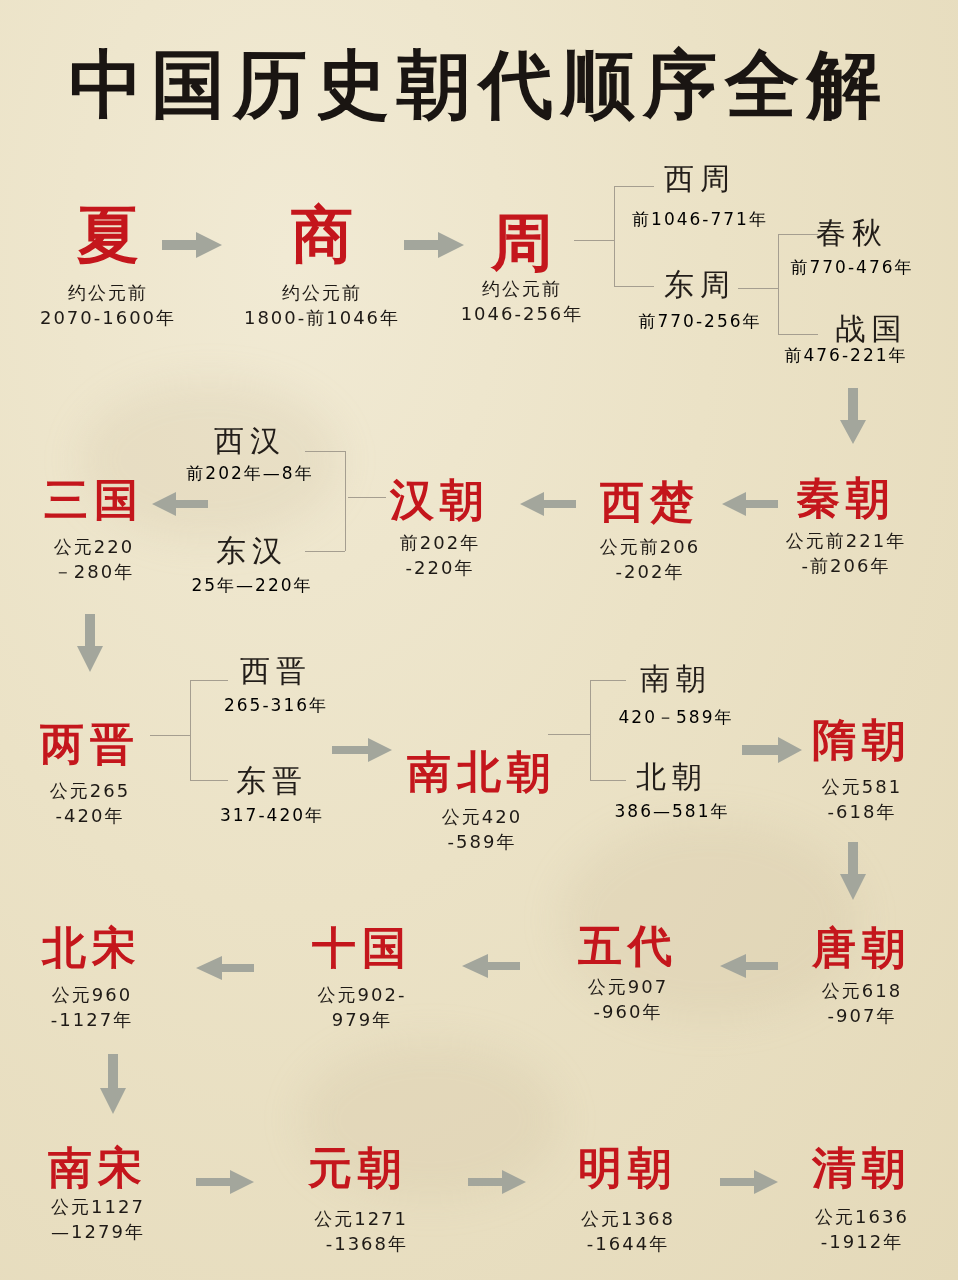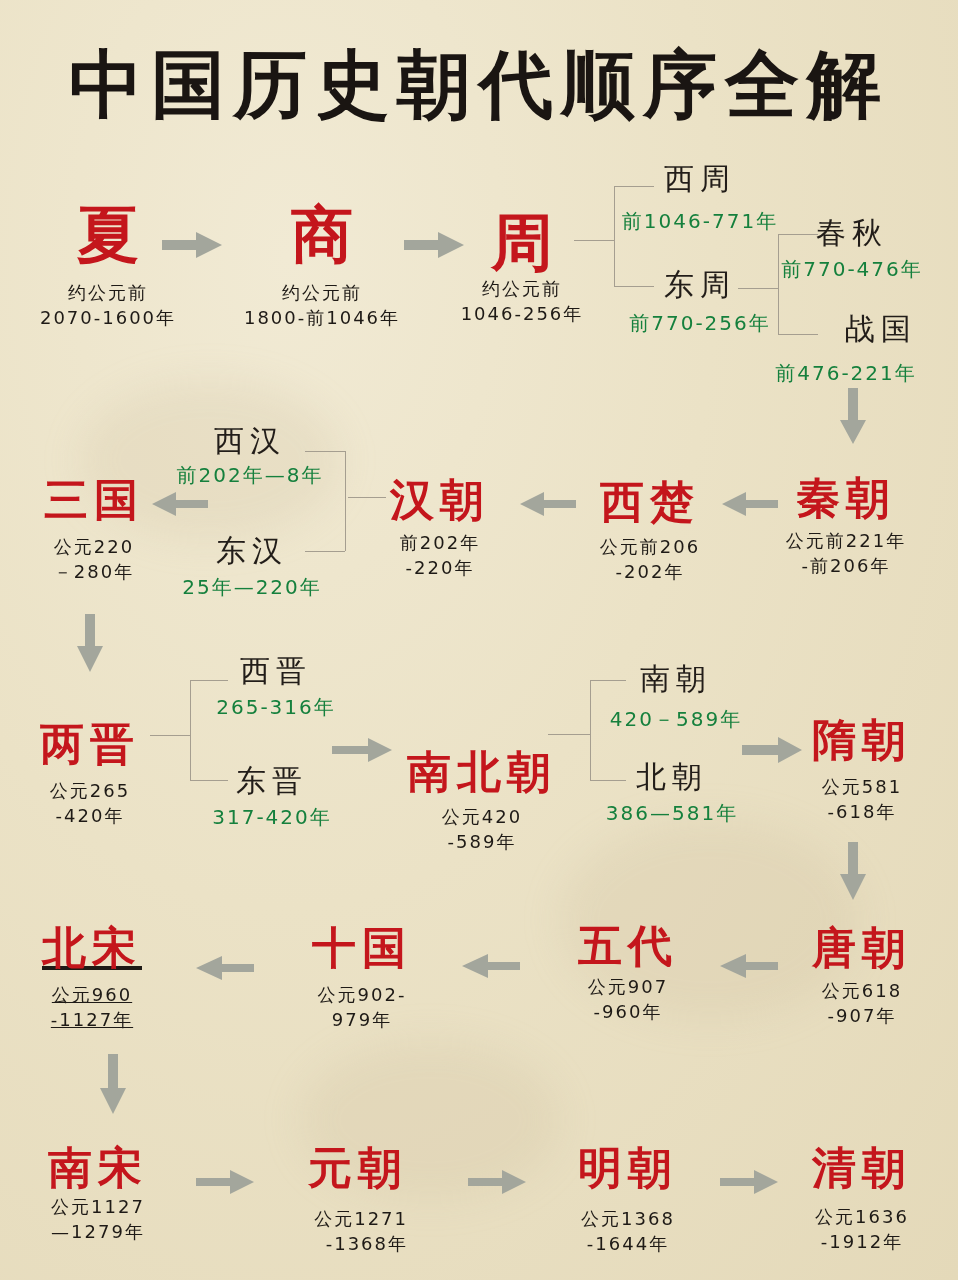--- a/index.html
+++ b/index.html
@@ -17,21 +17,21 @@
   }
   .dyn { position:absolute; text-align:center; transform:translateX(-50%); white-space:nowrap; }
   .dyn .name {
     font-family:"DejaVu Serif", serif; font-weight:bold; color:#c4161c;
     font-size:44px; letter-spacing:6px; line-height:1;
   }
   .dyn .name.big { font-size:62px; letter-spacing:0; }
   .dyn .dates { font-size:18px; letter-spacing:2px; line-height:25px; margin-top:8px; color:#1e1a16; }
   .sub { position:absolute; text-align:center; transform:translateX(-50%); white-space:nowrap; }
   .sub .name { font-family:"DejaVu Serif", serif; font-size:30px; letter-spacing:6px; color:#221d19; line-height:1; }
-  .sub .dates { font-size:20px; letter-spacing:2px; margin-top:8px; color:#15803d; }
+  .sub .dates { font-size:17px; letter-spacing:2px; margin-top:8px; color:#000000; }
   .arrow { position:absolute; }
   .line { position:absolute; background:#a59e90; }
 </style>
 </head>
 <body>
 
 <div class="stain" style="left:80px;top:380px;width:260px;height:160px;"></div>
 <div class="stain" style="left:560px;top:820px;width:300px;height:200px;"></div>
 <div class="stain" style="left:300px;top:1040px;width:260px;height:160px;"></div>
 
@@ -84,21 +84,21 @@
 <div class="line" style="left:778px;top:234px;width:1px;height:100px;"></div>
 <div class="line" style="left:778px;top:234px;width:40px;height:1px;"></div>
 <div class="line" style="left:778px;top:334px;width:40px;height:1px;"></div>
 
 <div class="sub" style="left:852px;top:218px;">
   <div class="name">春秋</div>
   <div class="dates" style="margin-top:8px">前770-476年</div>
 </div>
 <div class="sub" style="left:846px;top:314px;text-align:right;">
   <div class="name">战国</div>
-  <div class="dates" style="margin-top:16px">前476-221年</div>
+  <div class="dates" style="margin-top:0">前476-221年</div>
 </div>
 
 <svg class="arrow" style="left:840px;top:388px;" width="26" height="58">
     <path d="M8 0 H18 V32 H26 L13 56 L0 32 H8 Z" fill="#a3a69c"></path>
   </svg>
 
 <div class="dyn" style="left:846px;top:476px;">
   <div class="name">秦朝</div>
   <div class="dates">
     <div>公元前221年</div>
@@ -242,21 +242,21 @@
 <div class="dyn" style="left:362px;top:926px;">
   <div class="name">十国</div>
   <div class="dates" style="margin-top:12px">
     <div>公元902-</div>
     <div>979年</div>
   </div>
 </div>
 <svg class="arrow" style="left:196px;top:956px;" width="58" height="24">
     <path d="M58 8 H26 V0 L0 12 L26 24 V16 H58 Z" fill="#a3a69c"></path>
   </svg>
-<div class="dyn" style="left:92px;top:926px;text-decoration:underline;">
+<div class="dyn" style="left:92px;top:926px;">
   <div class="name">北宋</div>
   <div class="dates" style="margin-top:12px">
     <div>公元960</div>
     <div>-1127年</div>
   </div>
 </div>
 
 <svg class="arrow" style="left:100px;top:1054px;" width="26" height="62">
     <path d="M8 0 H18 V34 H26 L13 60 L0 34 H8 Z" fill="#a3a69c"></path>
   </svg>

